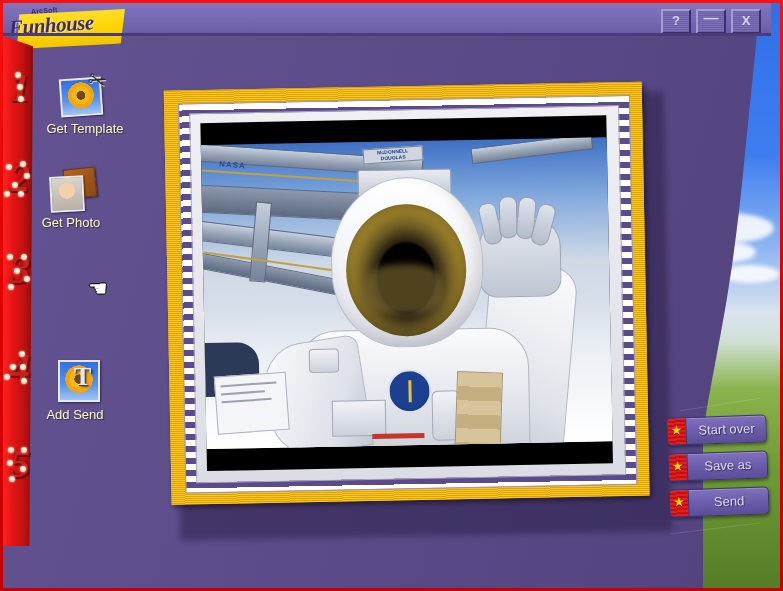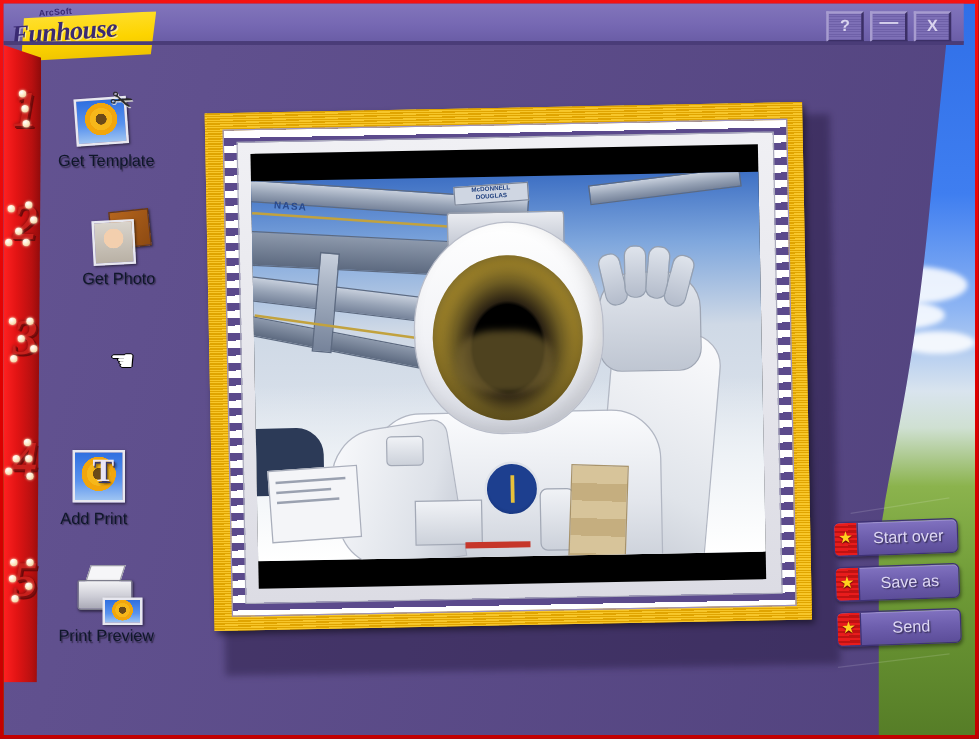--- a/index.html
+++ b/index.html
@@ -182,21 +182,21 @@
     text-align: center;
     cursor: pointer;
   }
   .tool-icon {
     position: relative;
     width: 54px; height: 46px;
     margin: 0 auto 3px auto;
   }
   .tool-label {
     font-size: 13px;
-    color: #0f172a;
+    color: #fef9c3;
     text-shadow: 1px 1px 1px rgba(0,0,0,.45);
     font-family: "Liberation Sans", sans-serif;
     white-space: nowrap;
   }
 
   
   .photo-tile {
     position: absolute;
     border: 2px solid #e8e8f0;
     box-shadow: 1px 1px 2px rgba(0,0,0,.5);
@@ -619,46 +619,38 @@
   </div>
 
   <div class="tool" style="left:26px; top:72px;">
     <div class="tool-icon">
       <div class="photo-tile sunflower" style="left:2px; top:6px; width:38px; height:34px; transform:rotate(-4deg);"></div>
       <div class="scissors" style="left:30px; top:-2px; transform:rotate(18deg);">✂</div>
     </div>
     <div class="tool-label">Get Template</div>
   </div>
 
-  <div class="tool" style="left:36px; top:166px;">
+  <div class="tool" style="left:12px; top:166px;">
     <div class="tool-icon">
       <div class="album" style="left:20px; top:2px; width:30px; height:28px; transform:rotate(-6deg);"></div>
       <div class="photo-tile babyphoto" style="left:6px; top:10px; width:30px; height:32px; transform:rotate(-3deg);"></div>
     </div>
     <div class="tool-label">Get Photo</div>
   </div>
 
   <div class="hand-cursor" style="left:88px; top:278px;">☚</div>
 
   <div class="tool" style="left:16px; top:358px;">
     <div class="tool-icon">
       <div class="photo-tile sunflower" style="left:10px; top:2px; width:38px; height:38px;"></div>
       <div class="letter-t" style="left:26px; top:6px;">T</div>
     </div>
-    <div class="tool-label">Add Print</div>
-  </div>
-
-  <div class="tool" style="left:26px; top:452px;">
-    <div class="tool-icon">
-      <div class="printer-paper" style="left:12px; top:0px; width:26px; height:14px;"></div>
-      <div class="printer-body" style="left:4px; top:12px; width:42px; height:22px;"></div>
-      <div class="photo-tile sunflower" style="left:24px; top:26px; width:28px; height:18px;"></div>
-    </div>
-    <div class="tool-label">Print Preview</div>
-  </div>
+    <div class="tool-label">Add Send</div>
+  </div>
+
 
   <div class="frame-wrap">
     <div class="frame-shadow"></div>
     <div class="frame-gold">
       <div class="frame-mat">
         <div class="frame-mat-inner">
           <div class="frame-black">
 
             <div class="photo">
               <div class="earth-white"></div>

